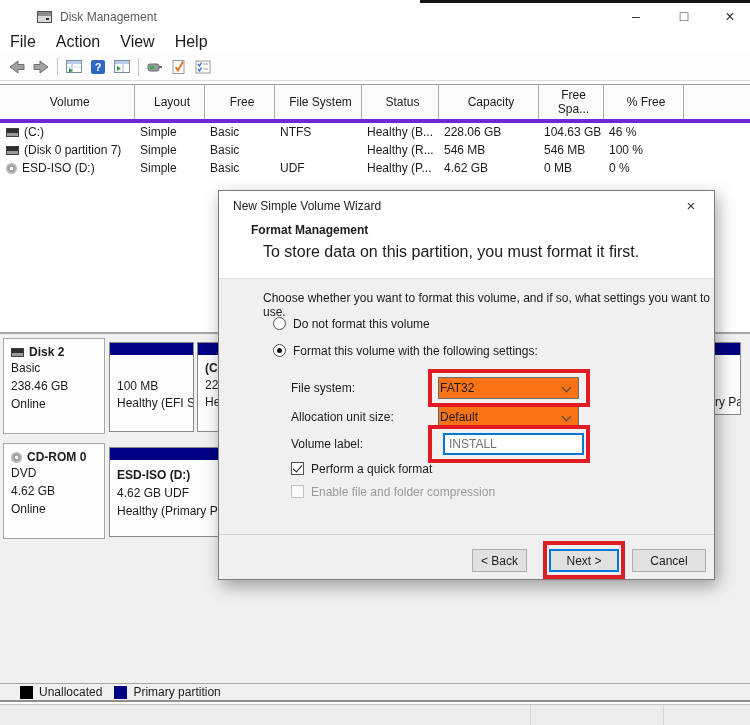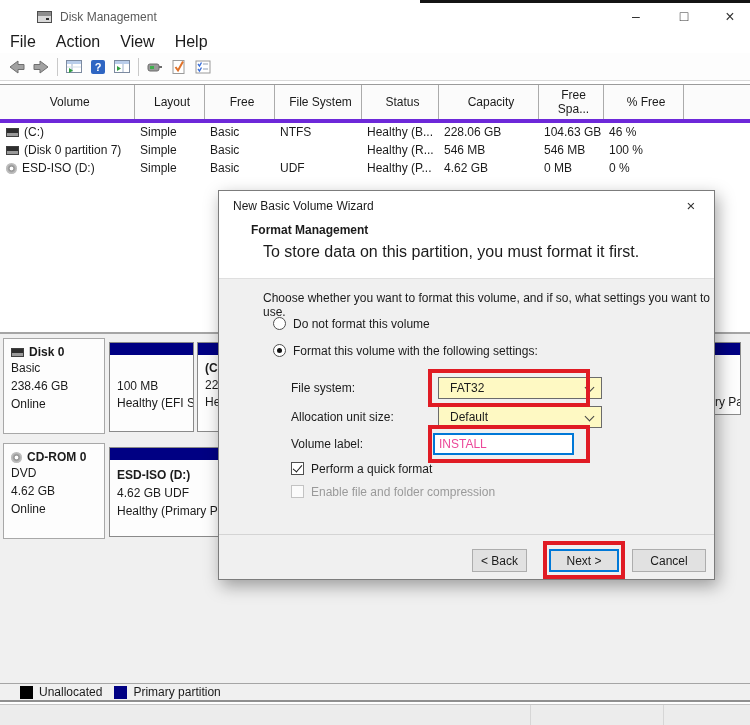--- a/index.html
+++ b/index.html
@@ -68,27 +68,27 @@
   .dlg-close { position:absolute; right:12px; top:5px; width:22px; height:20px; text-align:center;
                line-height:20px; font-size:15px; color:#333; }
   .dlg-h1 { position:absolute; left:32px; top:32px; font-weight:bold; font-size:12px; }
   .dlg-h2 { position:absolute; left:44px; top:52px; font-size:16px; }
   .dlg-intro { position:absolute; left:44px; top:100px; font-size:12px; }
   .radio { position:absolute; width:13px; height:13px; border:1px solid #4e4e4e; border-radius:50%;
            background:#fff; }
   .radio.sel::after { content:""; position:absolute; left:3px; top:3px; width:5px; height:5px;
                       border-radius:50%; background:#111; }
   .rlabel, .flabel, .cblabel { position:absolute; font-size:12px; }
-  .combo { position:absolute; left:219px; width:164px; height:22px; background:#fef9c3;
-           border:1px solid #6b6b6b; display:flex; align-items:center; padding-left:11px; }
+  .combo { position:absolute; left:219px; width:141px; height:22px; background:#f97316;
+           border:1px solid #6b6b6b; display:flex; align-items:center; padding-left:1px; }
   .combo .chev { position:absolute; right:8px; top:6px; width:7px; height:7px;
                  border-right:1.5px solid #444; border-bottom:1.5px solid #444; transform:rotate(45deg); }
-  .txtinput { position:absolute; left:214px; width:141px; height:22px; background:#fff;
+  .txtinput { position:absolute; left:224px; width:141px; height:22px; background:#fff;
               border:2px solid #0078d7; font-family:"Liberation Sans",sans-serif; font-size:12px;
-              padding-left:4px; color:#ec4899; }
+              padding-left:4px; color:#737373; }
   .cbox { position:absolute; width:13px; height:13px; background:#fff; border:1px solid #4e4e4e; }
   .cbox .tick { position:absolute; left:3px; top:0px; width:5px; height:9px;
                 border-right:1.6px solid #1a1a1a; border-bottom:1.6px solid #1a1a1a; transform:rotate(40deg); }
   .cbox.disabled { border-color:#c3c3c3; background:#fbfbfb; }
   .dlg-sep { position:absolute; left:0; top:343px; width:100%; height:1px; background:#d4d4d4; }
   .dbtn { position:absolute; top:358px; height:23px; background:#e1e1e1; border:1px solid #adadad;
           font-family:"Liberation Sans",sans-serif; font-size:12px; color:#1b1b1b; }
   .dbtn.focus { border:2px solid #0078d7; }
   .redbox { position:absolute; border:4px solid #e01b24; z-index:60; }
 
@@ -255,21 +255,21 @@
         </tr>
       </tbody>
     </table>
   </div>
 
   <div class="gpane">
 
     <div class="dpanel" style="top:4px;">
       <div class="drow">
           <span class="ic-drive"></span>
-          <span>Disk 0</span>
+          <span>Disk 2</span>
         </div>
       <div class="dline">Basic</div>
       <div class="dline">238.46 GB</div>
       <div class="dline">Online</div>
     </div>
 
     <div class="pblock" style="left:109px; top:8px; width:85px; height:90px;">
       <div class="pbar"></div>
       <div class="pbody" style="padding-top:22px;">
         <div>100 MB</div>
@@ -318,21 +318,21 @@
     <span style="margin-left:6px;">Primary partition</span>
   </div>
 
   <div class="bottomstrip">
     <div class="bs-line" style="left:530px;"></div>
     <div class="bs-line" style="left:663px;"></div>
   </div>
 
   <div class="dialog">
     <div class="dlg-head"></div>
-    <div class="dlg-title">New Basic Volume Wizard</div>
+    <div class="dlg-title">New Simple Volume Wizard</div>
     <div class="dlg-close">×</div>
     <div class="dlg-h1">Format Management</div>
     <div class="dlg-h2">To store data on this partition, you must format it first.</div>
 
     <div class="dlg-intro">Choose whether you want to format this volume, and if so, what settings you want to use.</div>
 
     <div class="radio" style="left:54px; top:126px;"></div>
     <div class="rlabel" style="left:74px; top:126px;">Do not format this volume</div>
 
     <div class="radio sel" style="left:54px; top:153px;"></div>

